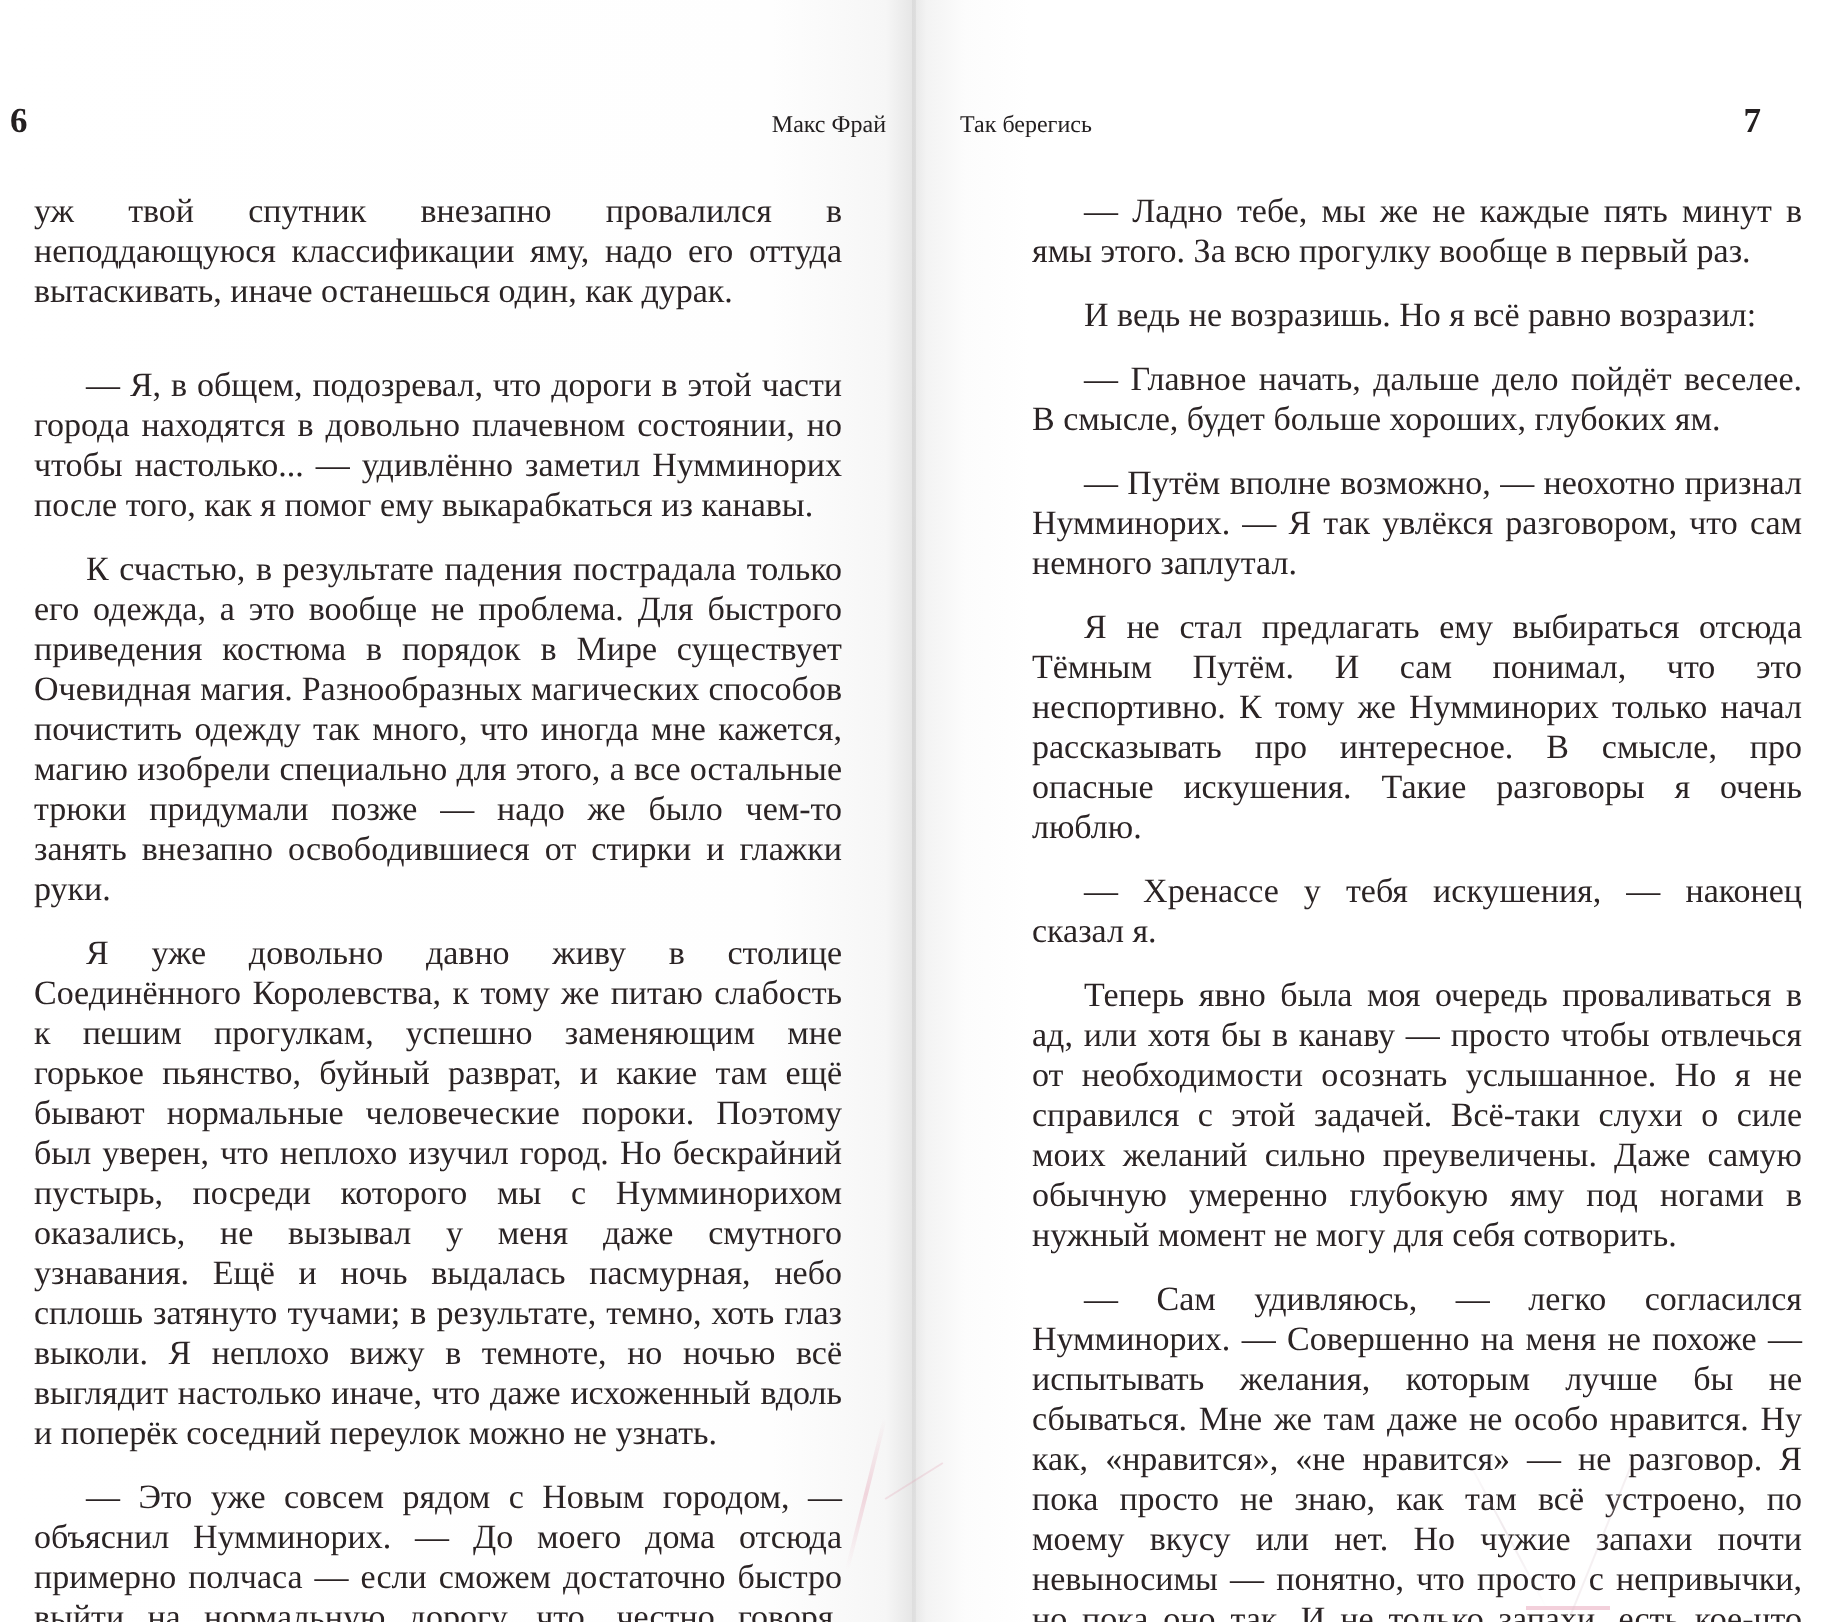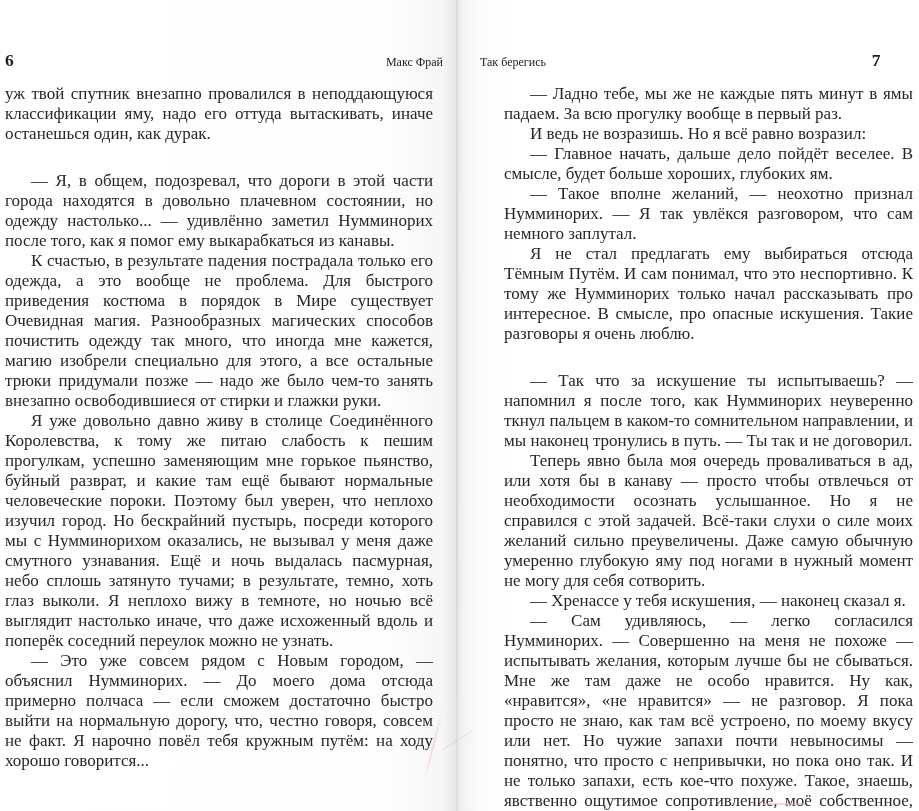--- a/index.html
+++ b/index.html
@@ -34,21 +34,21 @@
   .pagenum { font-weight: bold; font-size: 17.5px; letter-spacing: .5px; }
   .headtitle { font-size: 12px; }
   .body-col {
     position: absolute; top: 84px;
     font-size: 17px; line-height: 20px;
     color: #2b2425;
     text-align: justify;
   }
   .body-left  { left: 5px;   width: 428px; }
   .body-right { left: 504px; width: 409px; }
-  .para { margin: 0; text-indent: 26px; }
+  .para { margin: 12px; text-indent: 26px; }
   .para.no-indent { text-indent: 0; }
   .para.break-before { margin-top: 27px; }
   .para.justify-last { text-align-last: justify; }
   
   .scratch { position: absolute; pointer-events: none; }
   .scratch-1 {
     left: 432px; top: 708px; width: 2px; height: 78px;
     background: linear-gradient(to bottom, rgba(226,150,170,0), rgba(226,150,170,0.35), rgba(226,150,170,0));
     transform: rotate(14deg);
   }
@@ -79,41 +79,40 @@
 
   <div class="gutter-line"></div>
 
   <div>
     <div class="runhead runhead-left">
       <span class="pagenum">6</span>
       <span class="headtitle">Макс Фрай</span>
     </div>
     <div class="body-col body-left">
         <p class="para no-indent">уж твой спутник внезапно провалился в неподдающуюся классификации яму, надо его оттуда вытаскивать, иначе останешься один, как дурак.</p>
-        <p class="para break-before">— Я, в общем, подозревал, что дороги в этой части города находятся в довольно плачевном состоянии, но одежду настолько... — удивлённо заметил Нумминорих после того, как я помог ему выкарабкаться из канавы.</p>
+        <p class="para break-before">— Я, в общем, подозревал, что дороги в этой части города находятся в довольно плачевном состоянии, но чтобы настолько... — удивлённо заметил Нумминорих после того, как я помог ему выкарабкаться из канавы.</p>
         <p class="para">К счастью, в результате падения пострадала только его одежда, а это вообще не проблема. Для быстрого приведения костюма в порядок в Мире существует Очевидная магия. Разнообразных магических способов почистить одежду так много, что иногда мне кажется, магию изобрели специально для этого, а все остальные трюки придумали позже — надо же было чем-то занять внезапно освободившиеся от стирки и глажки руки.</p>
         <p class="para">Я уже довольно давно живу в столице Соединённого Королевства, к тому же питаю слабость к пешим прогулкам, успешно заменяющим мне горькое пьянство, буйный разврат, и какие там ещё бывают нормальные человеческие пороки. Поэтому был уверен, что неплохо изучил город. Но бескрайний пустырь, посреди которого мы с Нумминорихом оказались, не вызывал у меня даже смутного узнавания. Ещё и ночь выдалась пасмурная, небо сплошь затянуто тучами; в результате, темно, хоть глаз выколи. Я неплохо вижу в темноте, но ночью всё выглядит настолько иначе, что даже исхоженный вдоль и поперёк соседний переулок можно не узнать.</p>
         <p class="para">— Это уже совсем рядом с Новым городом, — объяснил Нумминорих. — До моего дома отсюда примерно полчаса — если сможем достаточно быстро выйти на нормальную дорогу, что, честно говоря, совсем не факт. Я нарочно повёл тебя кружным путём: на ходу хорошо говорится...</p>
       </div>
   </div>
 
   <div>
     <div class="runhead runhead-right">
       <span class="headtitle">Так берегись</span>
       <span class="pagenum">7</span>
     </div>
     <div class="body-col body-right">
-        <p class="para">— Ладно тебе, мы же не каждые пять минут в ямы падаем. За всю прогулку вообще в первый раз.</p>
+        <p class="para">— Ладно тебе, мы же не каждые пять минут в ямы этого. За всю прогулку вообще в первый раз.</p>
         <p class="para">И ведь не возразишь. Но я всё равно возразил:</p>
         <p class="para">— Главное начать, дальше дело пойдёт веселее. В смысле, будет больше хороших, глубоких ям.</p>
-        <p class="para">— Такое вполне желаний, — неохотно признал Нумминорих. — Я так увлёкся разговором, что сам немного заплутал.</p>
+        <p class="para">— Путём вполне возможно, — неохотно признал Нумминорих. — Я так увлёкся разговором, что сам немного заплутал.</p>
         <p class="para">Я не стал предлагать ему выбираться отсюда Тёмным Путём. И сам понимал, что это неспортивно. К тому же Нумминорих только начал рассказывать про интересное. В смысле, про опасные искушения. Такие разговоры я очень люблю.</p>
-        <p class="para break-before">— Так что за искушение ты испытываешь? — напомнил я после того, как Нумминорих неуверенно ткнул пальцем в каком-то сомнительном направлении, и мы наконец тронулись в путь. — Ты так и не договорил.</p>
+        <p class="para">— Хренассе у тебя искушения, — наконец сказал я.</p>
         <p class="para">Теперь явно была моя очередь проваливаться в ад, или хотя бы в канаву — просто чтобы отвлечься от необходимости осознать услышанное. Но я не справился с этой задачей. Всё-таки слухи о силе моих желаний сильно преувеличены. Даже самую обычную умеренно глубокую яму под ногами в нужный момент не могу для себя сотворить.</p>
-        <p class="para">— Хренассе у тебя искушения, — наконец сказал я.</p>
         <p class="para justify-last">— Сам удивляюсь, — легко согласился Нумминорих. — Совершенно на меня не похоже — испытывать желания, которым лучше бы не сбываться. Мне же там даже не особо нравится. Ну как, «нравится», «не нравится» — не разговор. Я пока просто не знаю, как там всё устроено, по моему вкусу или нет. Но чужие запахи почти невыносимы — понятно, что просто с непривычки, но пока оно так. И не только запахи, есть кое-что похуже. Такое, знаешь, явственно ощутимое сопротивление, моё собственное, внутреннее и одновременно</p>
       </div>
   </div>
 
   <div class="scratch scratch-1"></div>
   <div class="scratch scratch-2"></div>
   <div class="scratch scratch-3"></div>
   <div class="scratch scratch-4"></div>
   <div class="scratch scratch-5"></div>
 

